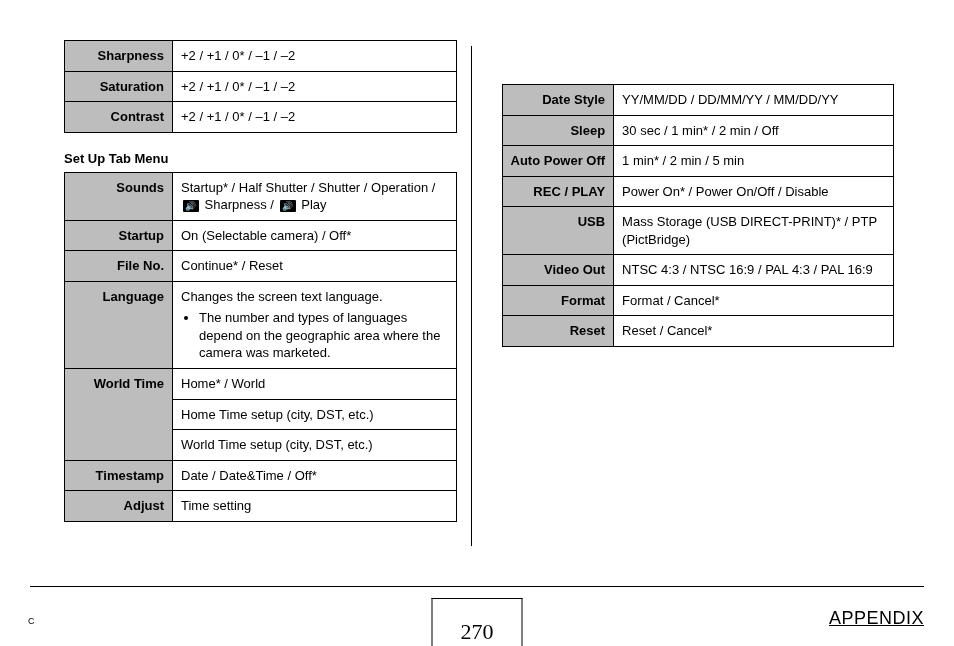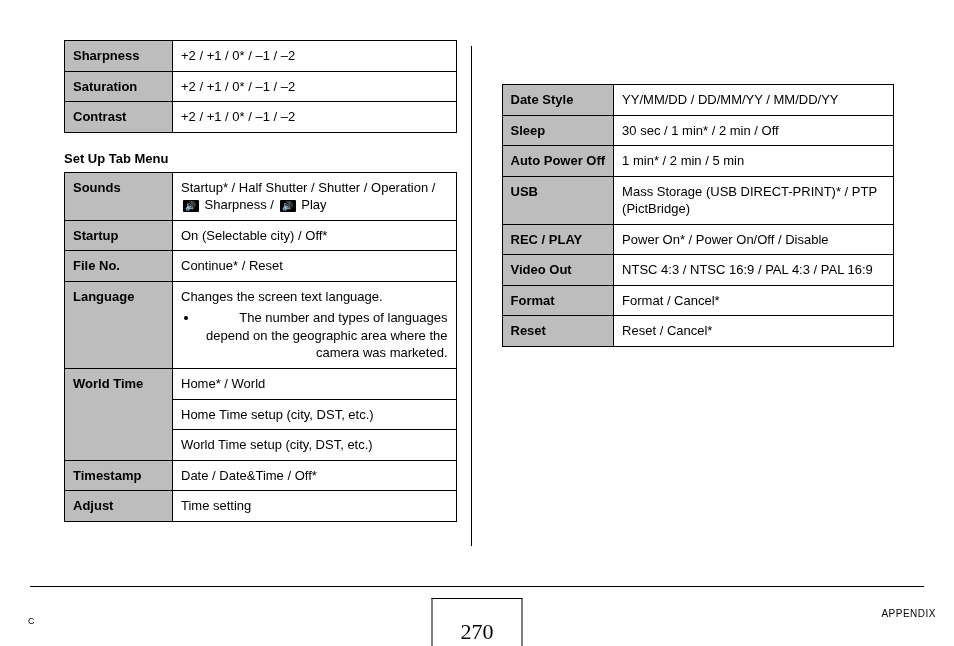--- a/index.html
+++ b/index.html
@@ -44,29 +44,29 @@
     border: 1px solid #000;
     padding: 6px 8px;
     vertical-align: top;
     line-height: 1.35;
   }
   td.label {
     background: #bdbdbd;
     font-weight: bold;
     width: 108px;
     white-space: nowrap;
+    text-align: right;
   }
   .section-title {
     font-weight: bold;
     margin: 18px 0 6px 0;
   }
   ul.note {
     margin: 4px 0 0 0;
     padding-left: 18px;
-    text-align: right;
   }
   ul.note li { margin: 0; }
   .icon {
     display: inline-block;
     width: 16px;
     height: 12px;
     background: #000;
     color: #fff;
     border-radius: 1px;
     text-align: center;
@@ -101,24 +101,25 @@
     transform: translateX(-50%);
     top: 12px;
     border: 1px solid #000;
     border-bottom: none;
     padding: 20px 28px 8px 28px;
     font-family: Georgia, 'Times New Roman', serif;
     font-size: 22px;
   }
   .appendix {
     position: absolute;
-    right: 18px;
+    right: 30px;
     top: 22px;
-    font-size: 10px;
+    font-size: 18px;
     letter-spacing: 0.5px;
+    text-decoration: underline;
   }
 </style>
 </head>
 <body>
 
 <div class="page">
   <div class="columns">
     <div class="col left">
 
       <table>
@@ -144,21 +145,21 @@
         <tbody>
             <tr>
           <td class="label">Sounds</td>
           <td>
             <span>Startup* / Half Shutter / Shutter / Operation /</span><br>
             <span class="icon">🔊</span><span> Sharpness / </span><span class="icon">🔊</span><span> Play</span>
           </td>
         </tr>
         <tr>
           <td class="label">Startup</td>
-          <td>On (Selectable city) / Off*</td>
+          <td>On (Selectable camera) / Off*</td>
         </tr>
         <tr>
           <td class="label">File No.</td>
           <td>Continue* / Reset</td>
         </tr>
         <tr>
           <td class="label">Language</td>
           <td>
             <span>Changes the screen text language.</span>
             <ul class="note">
@@ -199,26 +200,26 @@
         </tr>
         <tr>
           <td class="label">Sleep</td>
           <td>30 sec / 1 min* / 2 min / Off</td>
         </tr>
         <tr>
           <td class="label">Auto Power Off</td>
           <td>1 min* / 2 min / 5 min</td>
         </tr>
         <tr>
+          <td class="label">REC / PLAY</td>
+          <td>Power On* / Power On/Off / Disable</td>
+        </tr>
+        <tr>
           <td class="label">USB</td>
           <td>Mass Storage (USB DIRECT-PRINT)* / PTP (PictBridge)</td>
-        </tr>
-        <tr>
-          <td class="label">REC / PLAY</td>
-          <td>Power On* / Power On/Off / Disable</td>
         </tr>
         <tr>
           <td class="label">Video Out</td>
           <td>NTSC 4:3 / NTSC 16:9 / PAL 4:3 / PAL 16:9</td>
         </tr>
         <tr>
           <td class="label">Format</td>
           <td>Format / Cancel*</td>
         </tr>
         <tr>

